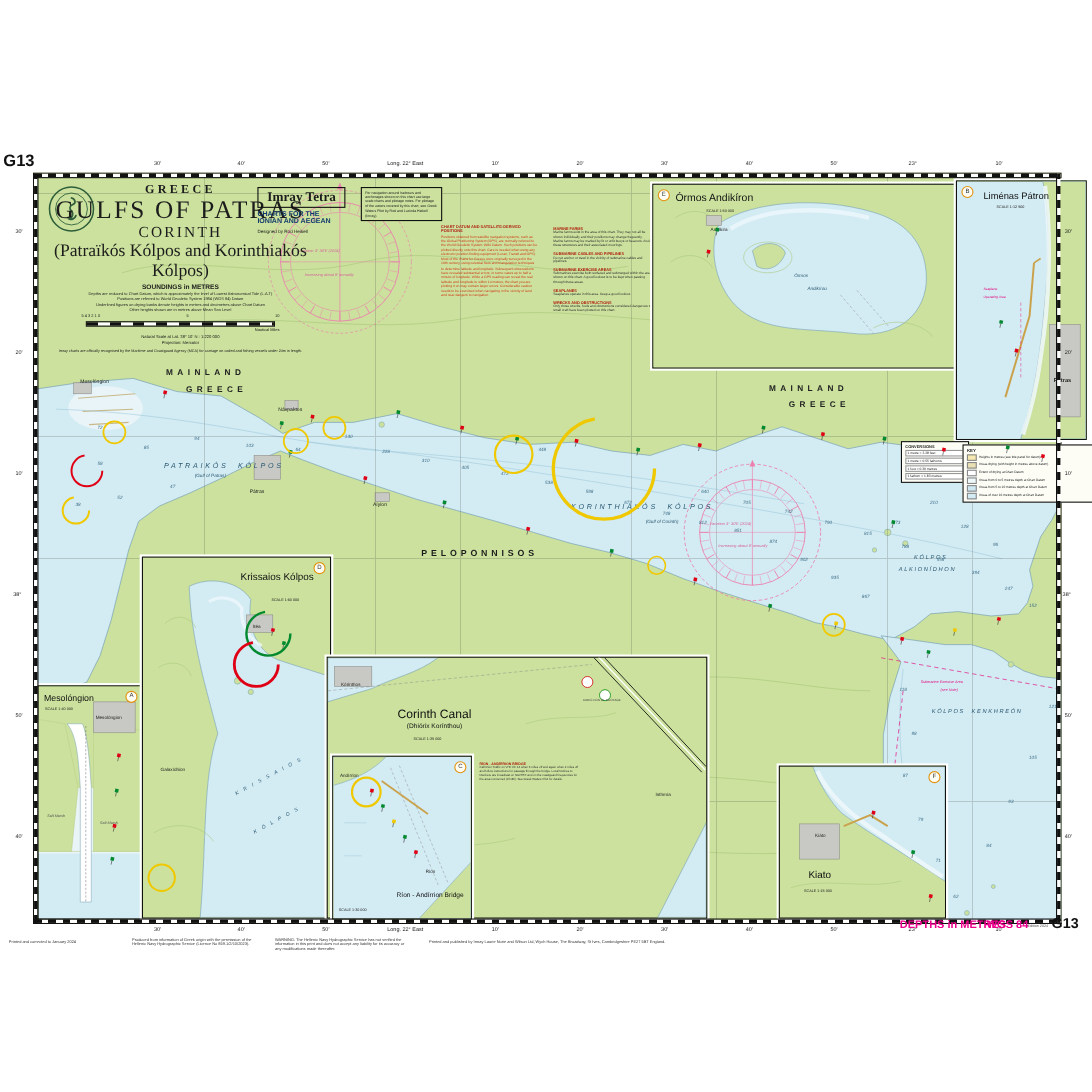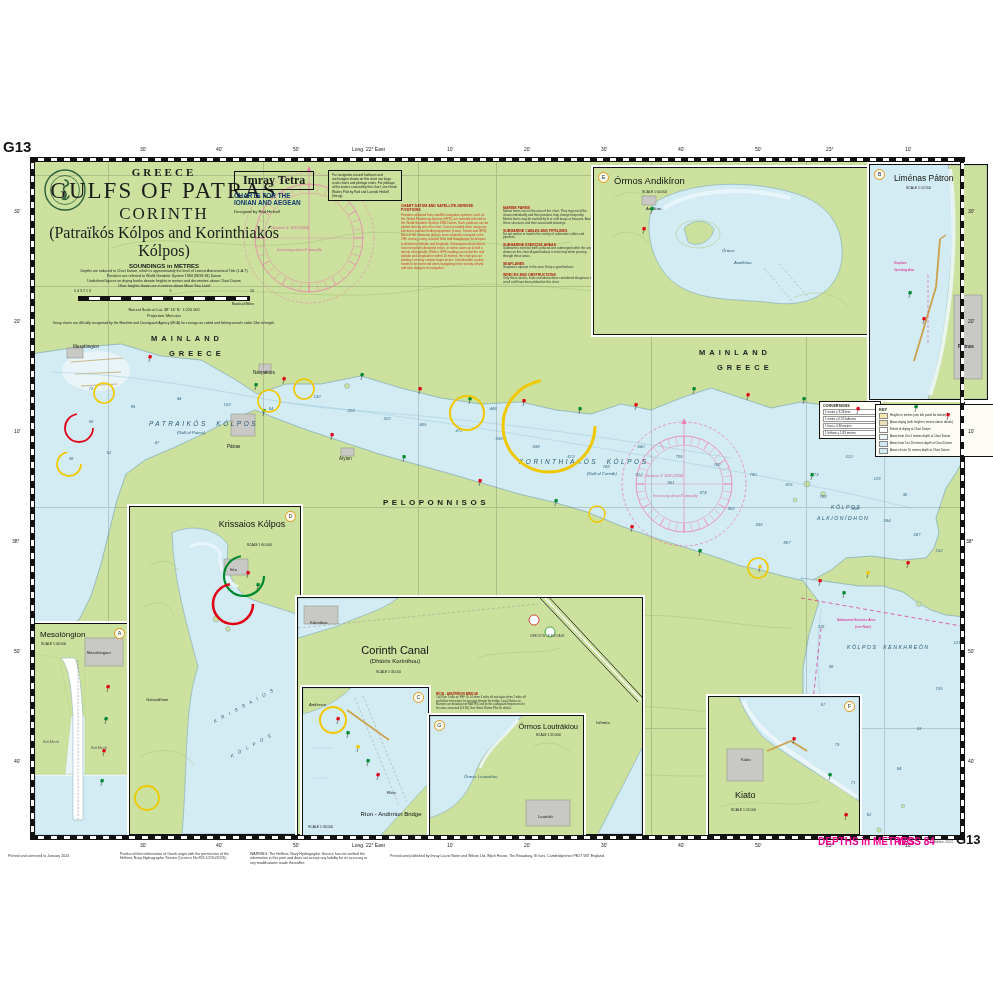--- a/index.html
+++ b/index.html
@@ -19,21 +19,21 @@
   .grad.rgt{top:0;bottom:0;right:0;width:3px;border-left:.5px solid #111;}
 
   .serif{font-family:"Liberation Serif","DejaVu Serif",serif;}
   .abs{position:absolute;}
 
   
   .titleblock{position:absolute;left:8px;top:8px;width:250px;text-align:center;z-index:3;}
   .tb-country{font-size:11px;letter-spacing:3px;font-weight:bold;}
   .tb-main{font-size:23px;letter-spacing:2px;}
   .tb-and{font-size:15px;}
-  .tb-main2{font-size:17px;letter-spacing:2px;}
+  .tb-main2{font-size:14px;letter-spacing:2px;}
   .tb-sub{font-size:16px;}
   .tb-sound{font-size:6px;font-weight:bold;margin-top:3px;}
   .tb-note{font-size:3.6px;line-height:1.35;color:#222;}
   .tb-scalebar{margin:3px auto 0;width:170px;height:3px;border:.5px solid #111;
     background:repeating-linear-gradient(90deg,#111 0 10px,#fff 10px 21px);}
   .tb-scalenums{display:flex;justify-content:space-between;width:180px;margin:1px auto 0;font-size:3.6px;}
   .tb-small{font-size:3.8px;margin-top:2px;}
   .tb-mca{font-size:3.4px;margin-top:3px;color:#222;}
 
   .logo{position:absolute;left:12px;top:10px;width:44px;height:44px;z-index:3;}
@@ -462,34 +462,20 @@
           <line x1="44" y1="22" x2="86" y2="52" stroke="#caa24c" stroke-width="1.6"></line>
           <path d="M10,60 L30,60 M10,90 L26,90" stroke="#9cc8da" stroke-width="0.4"></path>
         </svg>
         <div class="ins-title" style="right:4px;bottom:18px;font-size:6px;width:66px;text-align:center;">Ríon - Andírrion Bridge</div>
         <div class="ins-scale" style="left:5px;bottom:6px;">SCALE 1:30 000</div>
         <span class="badge" style="right:4px;top:4px;">C</span>
       <span class="xlab tn" style="left: 6px; top: 14px;">Andírrion</span>
           <span class="xlab tn" style="left: 84px; top: 102px;">Ríon</span>
         </div>
 
-      <div class="inset" id="ins4" style="left:131px;top:117px;width:153px;height:119px;">
-        <svg viewBox="0 0 153 119" preserveAspectRatio="none">
-          <rect width="153" height="119" fill="#cbe19d"></rect>
-          <path d="M0,0 L92,0 C72,24 56,30 46,55 C36,85 20,95 0,102 Z" fill="#d3ebf3" stroke="#7fa8b8" stroke-width="0.6"></path>
-          <path d="M88,4 C72,24 58,32 50,52" fill="none" stroke="#eef8fb" stroke-width="3" opacity="0.85"></path>
-          <rect x="96" y="84" width="44" height="26" fill="#c8c8c4" stroke="#8a8a86" stroke-width="0.5"></rect>
-          <path d="M104,30 C118,24 134,28 142,38" fill="none" stroke="#a9c87c" stroke-width="0.5"></path>
-        </svg>
-        <div class="ins-title" style="right:5px;top:6px;font-size:7.5px;">Órmos Loutrákiou</div>
-        <div class="ins-scale" style="right:22px;top:17px;">SCALE 1:20 000</div>
-        <span class="badge" style="left:4px;top:4px;">G</span>
-      <span class="xlab seait" style="left: 34px; top: 58px;">Órmos Loutrakíou</span>
-          <span class="xlab tn" style="left: 108px; top: 98px;">Loutráki</span>
-        </div>
     <span class="xlab tn" style="left: 12px; top: 22px;">Kórinthos</span>
         <span class="xlab tn" style="left: 298px; top: 122px;">Isthmía</span>
         <span class="xlab tinym" style="left: 232px; top: 36px;">DIRECTION OF BUOYAGE</span>
       </div>
 
     <div class="inset" id="ins5" style="left:677px;top:538px;width:150px;height:137px;">
       <svg viewBox="0 0 150 137" preserveAspectRatio="none">
         <rect width="150" height="137" fill="#cbe19d"></rect>
         <path d="M30,0 L150,0 L150,104 C118,82 80,60 56,42 C46,32 36,16 30,0 Z" fill="#d3ebf3" stroke="#7fa8b8" stroke-width="0.6"></path>
         <path d="M34,4 C44,26 64,44 92,62 C112,76 132,90 148,100" fill="none" stroke="#eef8fb" stroke-width="4" opacity="0.85"></path>

